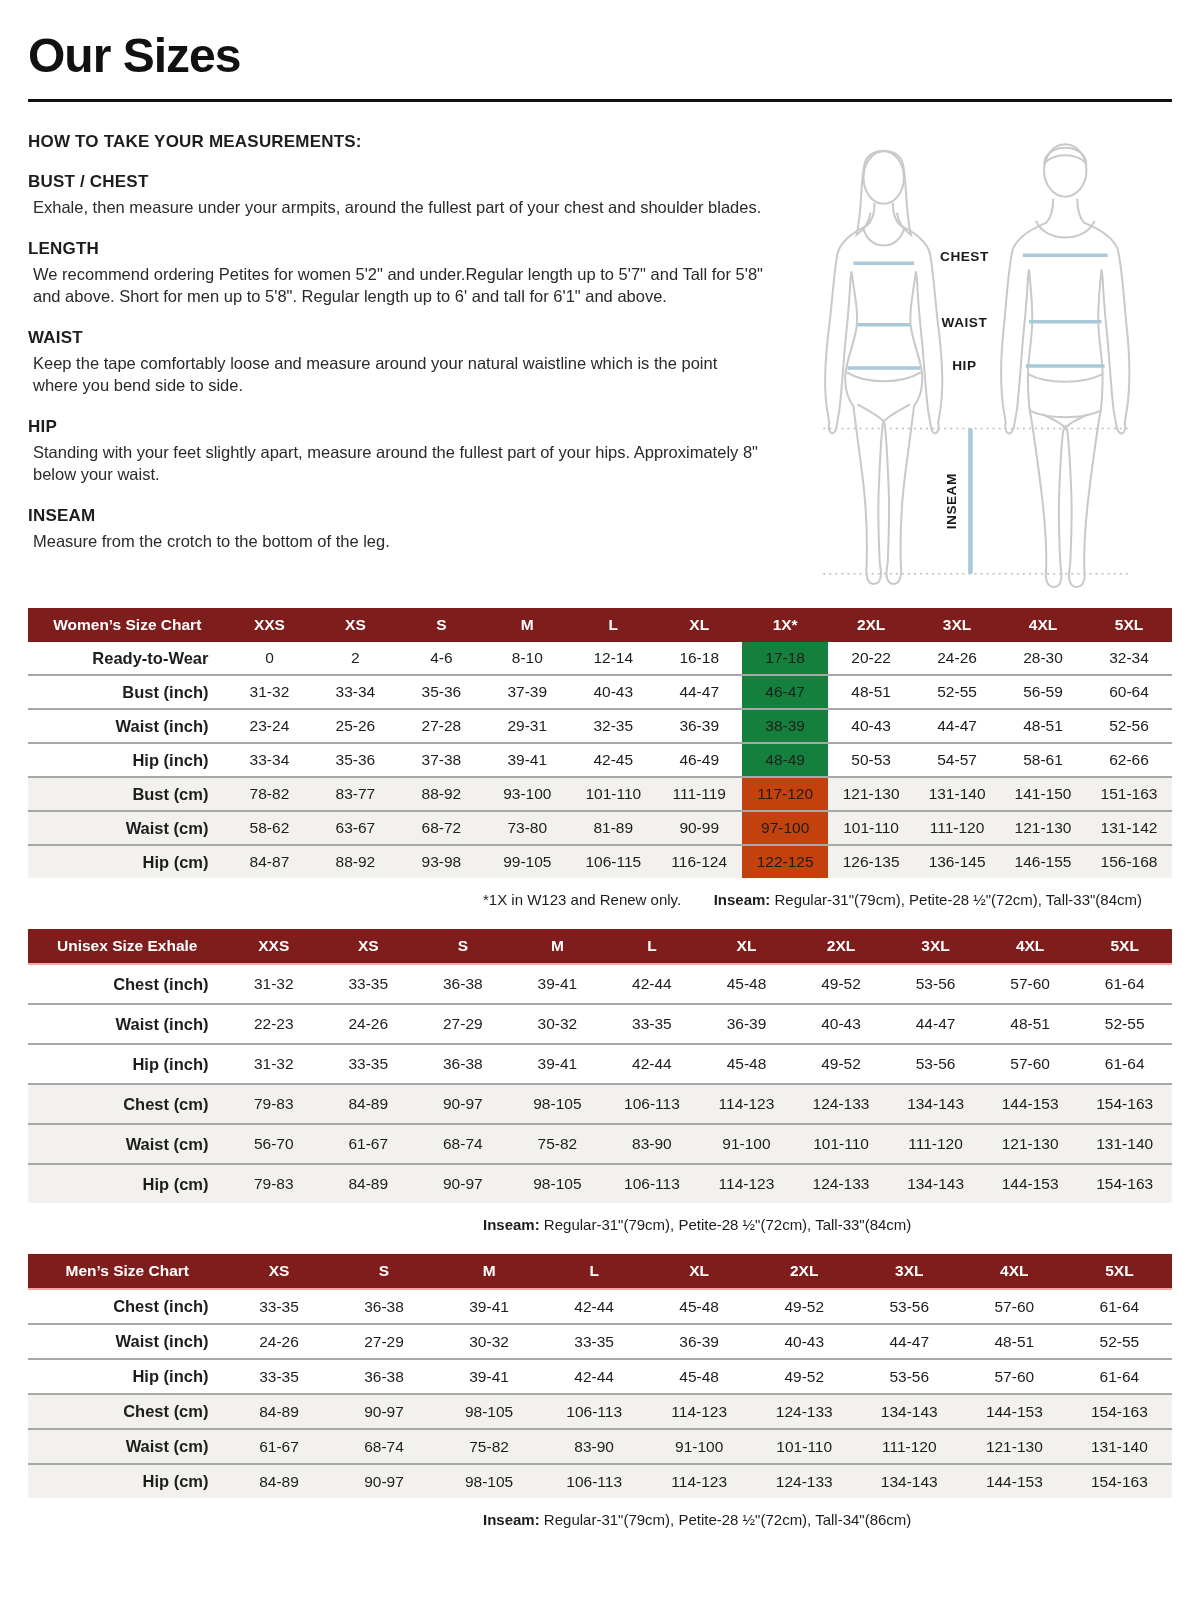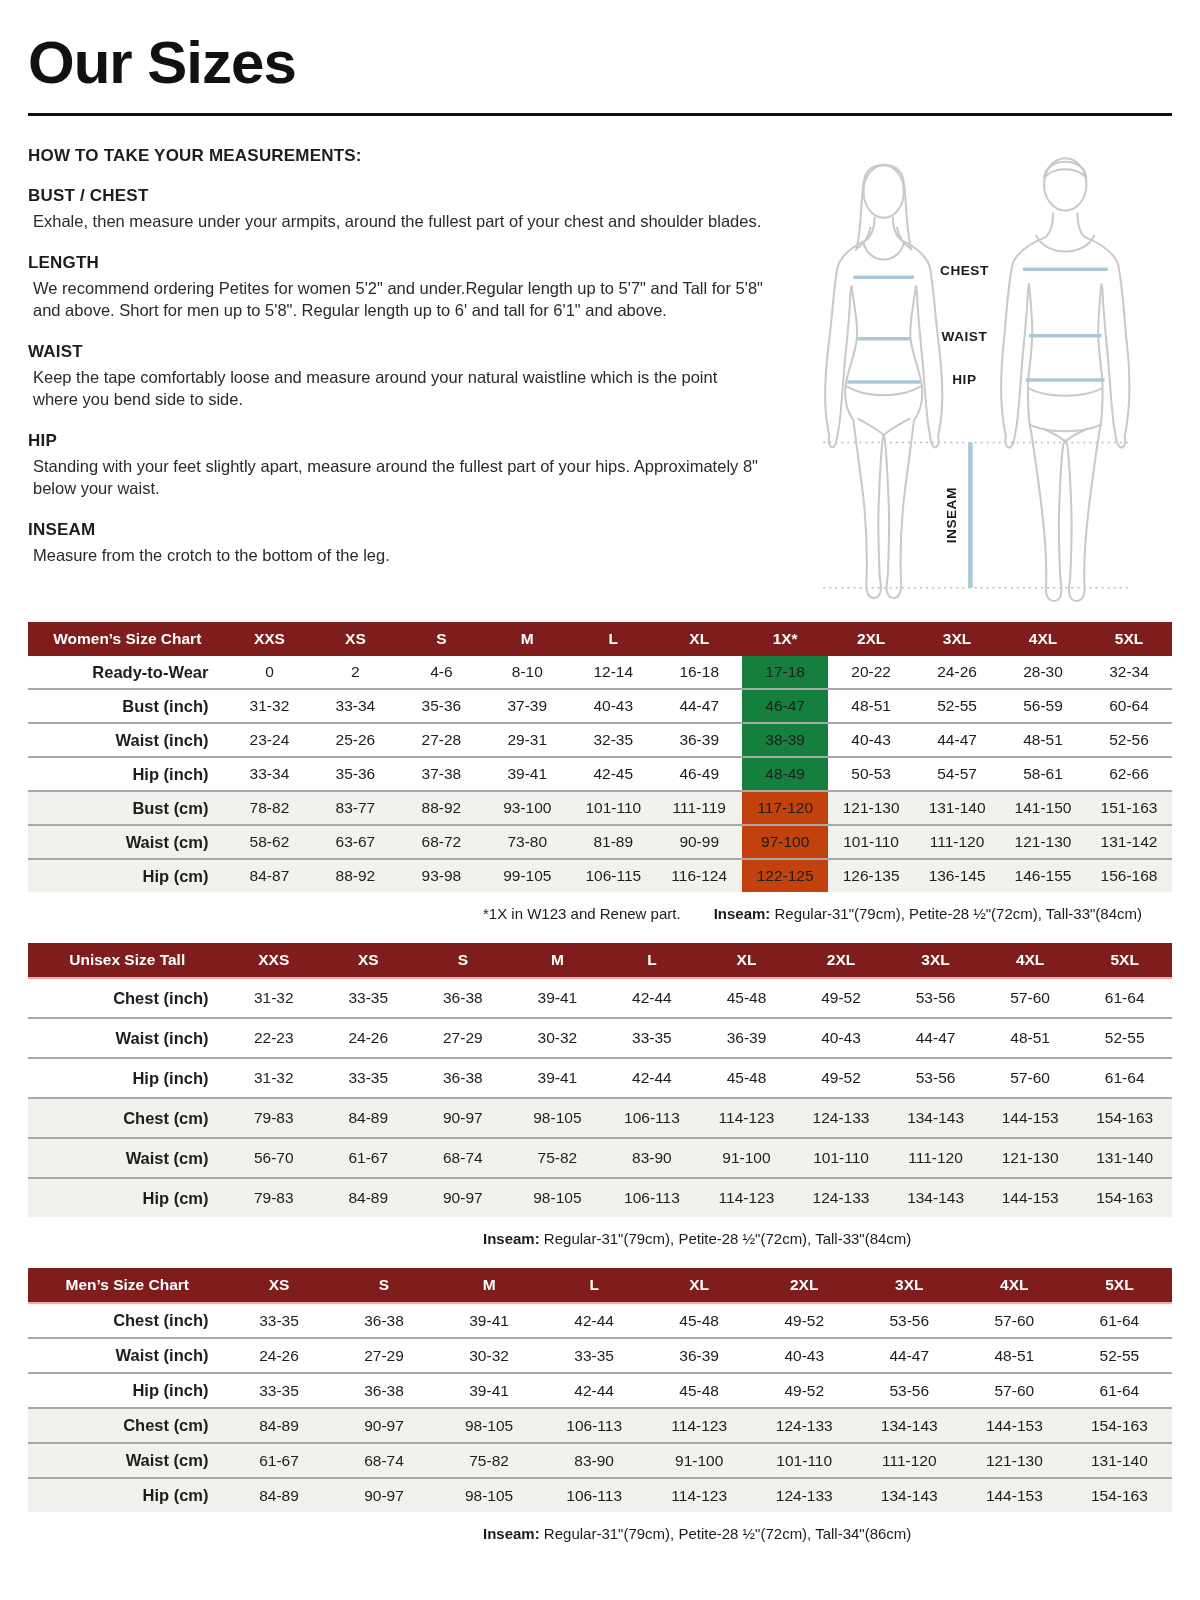--- a/index.html
+++ b/index.html
@@ -1,21 +1,21 @@
 <!DOCTYPE html>
 <html><head>
 <meta charset="utf-8">
 <style>
   html,body{margin:0;padding:0;}
   body{
     width:1200px;height:1600px;overflow:hidden;background:#fff;
     font-family:"Liberation Sans", sans-serif;color:#1d1d1d;box-sizing:border-box;
     padding:24px 28px 0 28px;
   }
-  h1{font-size:60px;font-weight:800;letter-spacing:-1px;margin:4px 0 16px 0;color:#111;}
+  h1{font-size:48px;font-weight:800;letter-spacing:-1px;margin:4px 0 16px 0;color:#111;}
   .title-rule{border:none;border-top:3px solid #111;margin:0 0 8px 0;}
   .intro{display:flex;align-items:flex-start;}
   .intro-text{width:742px;}
   .how-heading{font-weight:700;font-size:17px;margin:22px 0 0 0;letter-spacing:.2px;}
   .sec{margin-top:20px;}
   .sec-title{font-weight:700;font-size:17px;margin:0 0 3px 0;letter-spacing:.2px;}
   .sec-body{font-size:16.5px;line-height:1.33;color:#2a2a2a;margin:5px;}
   .intro-diagram{flex:1;display:flex;justify-content:flex-end;margin-top:10px;}
   svg text{font-family:"Liberation Sans", sans-serif;font-weight:700;fill:#1a1a1a;}
 
@@ -228,28 +228,28 @@
           <td>116-124</td>
           <td class="hl">122-125</td>
           <td>126-135</td>
           <td>136-145</td>
           <td>146-155</td>
           <td>156-168</td>
         </tr>
       </tbody>
   </table>
   <div class="footnote">
-    <span class="fn-left">*1X in W123 and Renew part.</span>
+    <span class="fn-left">*1X in W123 and Renew only.</span>
     <span class="fn-right"><b>Inseam:</b><span> Regular-31"(79cm), Petite-28 ½"(72cm), Tall-33"(84cm)</span></span>
   </div>
 
   <table class="size-table t-unisex with-head-line">
     <thead>
         <tr>
-          <th class="lbl">Unisex Size Tall</th>
+          <th class="lbl">Unisex Size Exhale</th>
           <th>XXS</th>
           <th>XS</th>
           <th>S</th>
           <th>M</th>
           <th>L</th>
           <th>XL</th>
           <th>2XL</th>
           <th>3XL</th>
           <th>4XL</th>
           <th>5XL</th>

